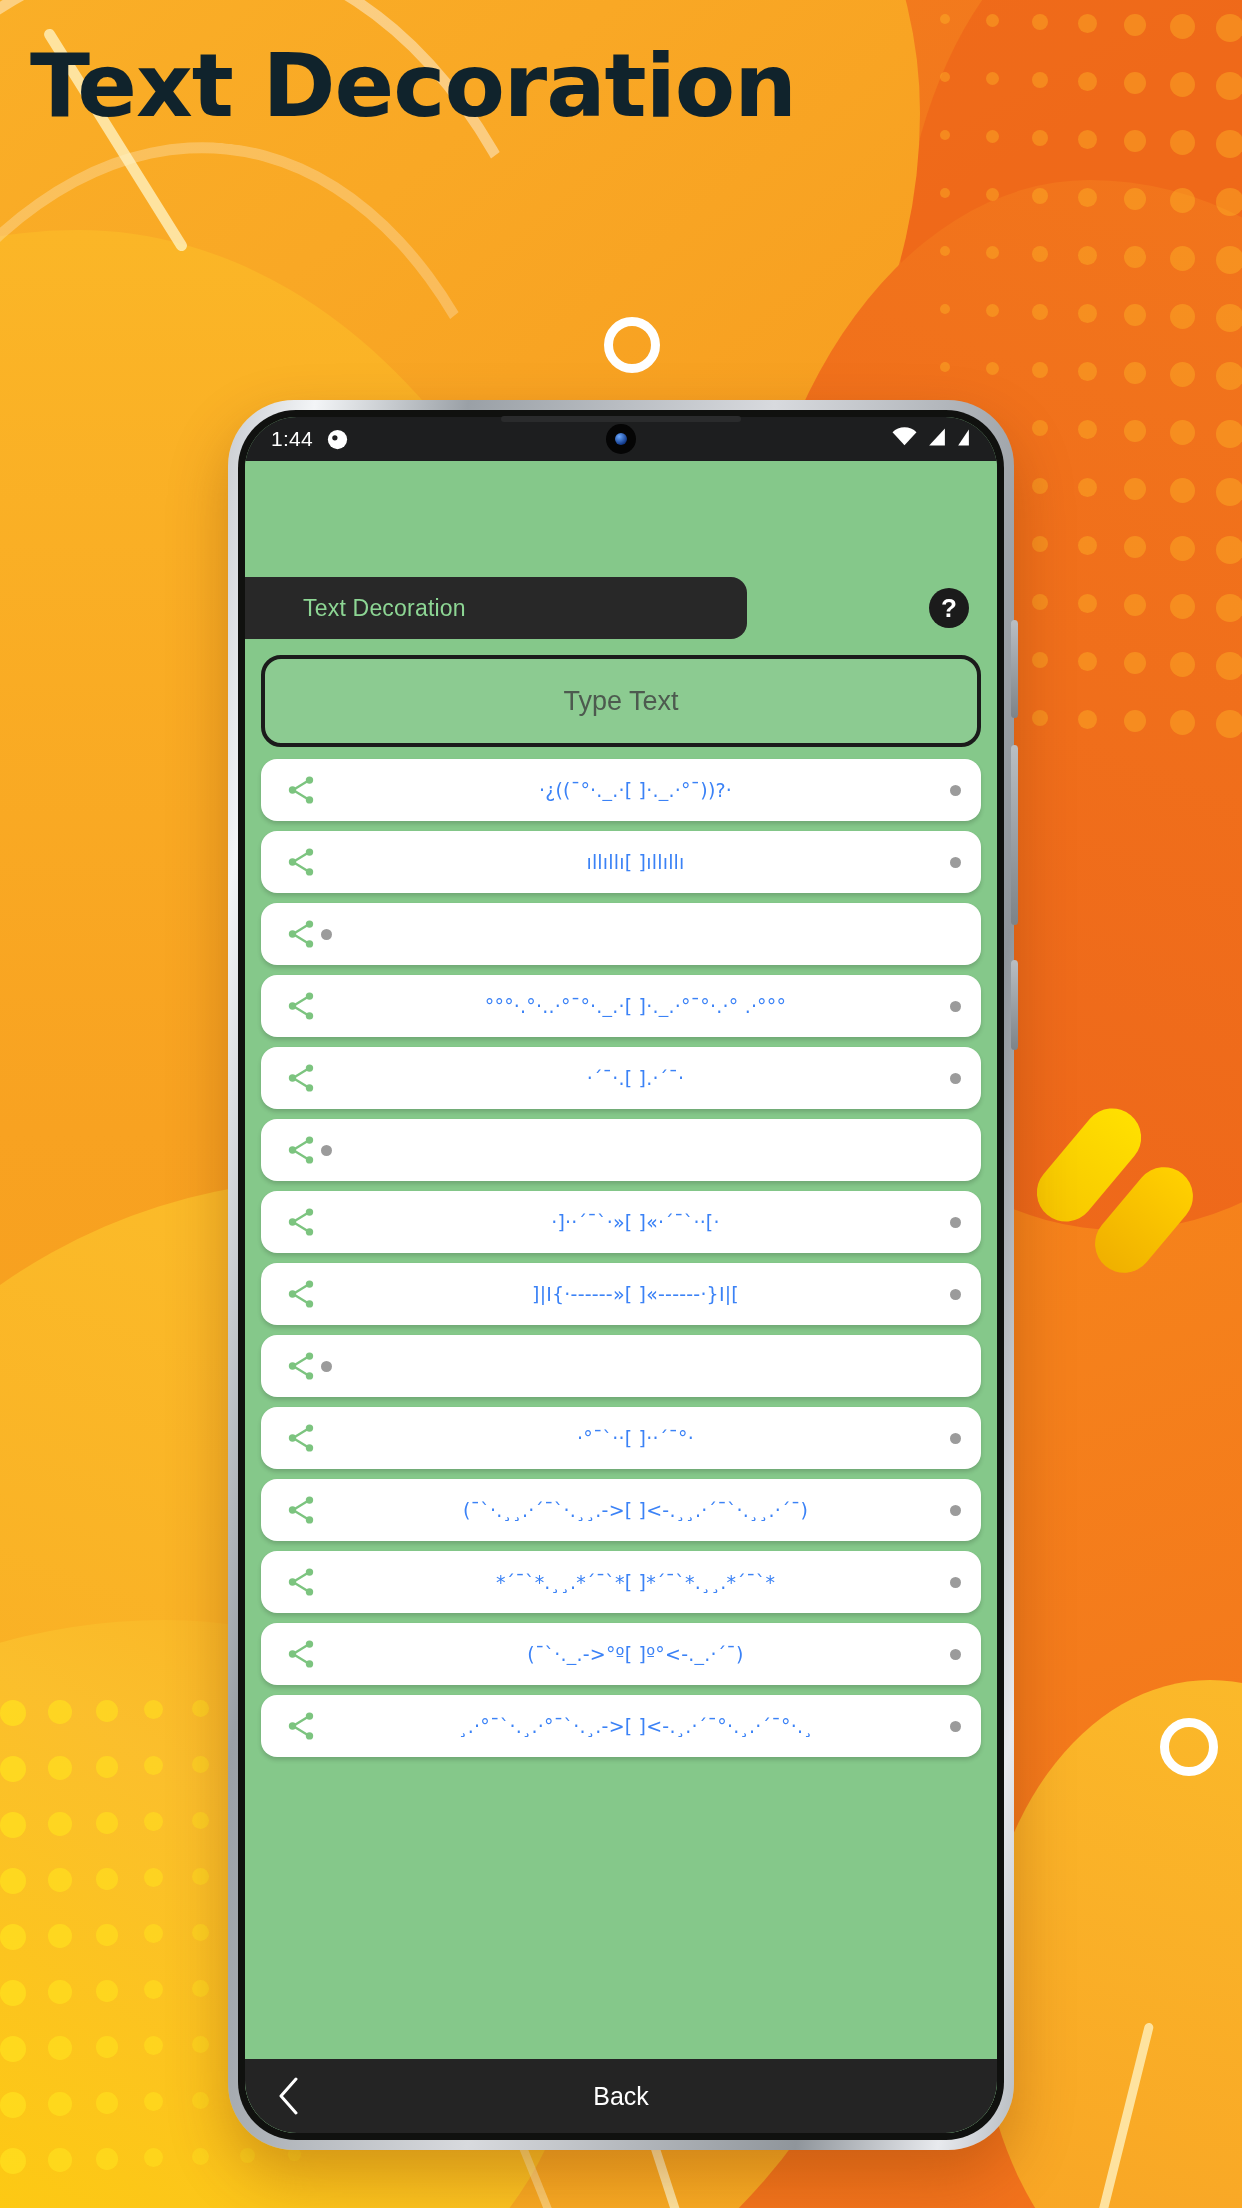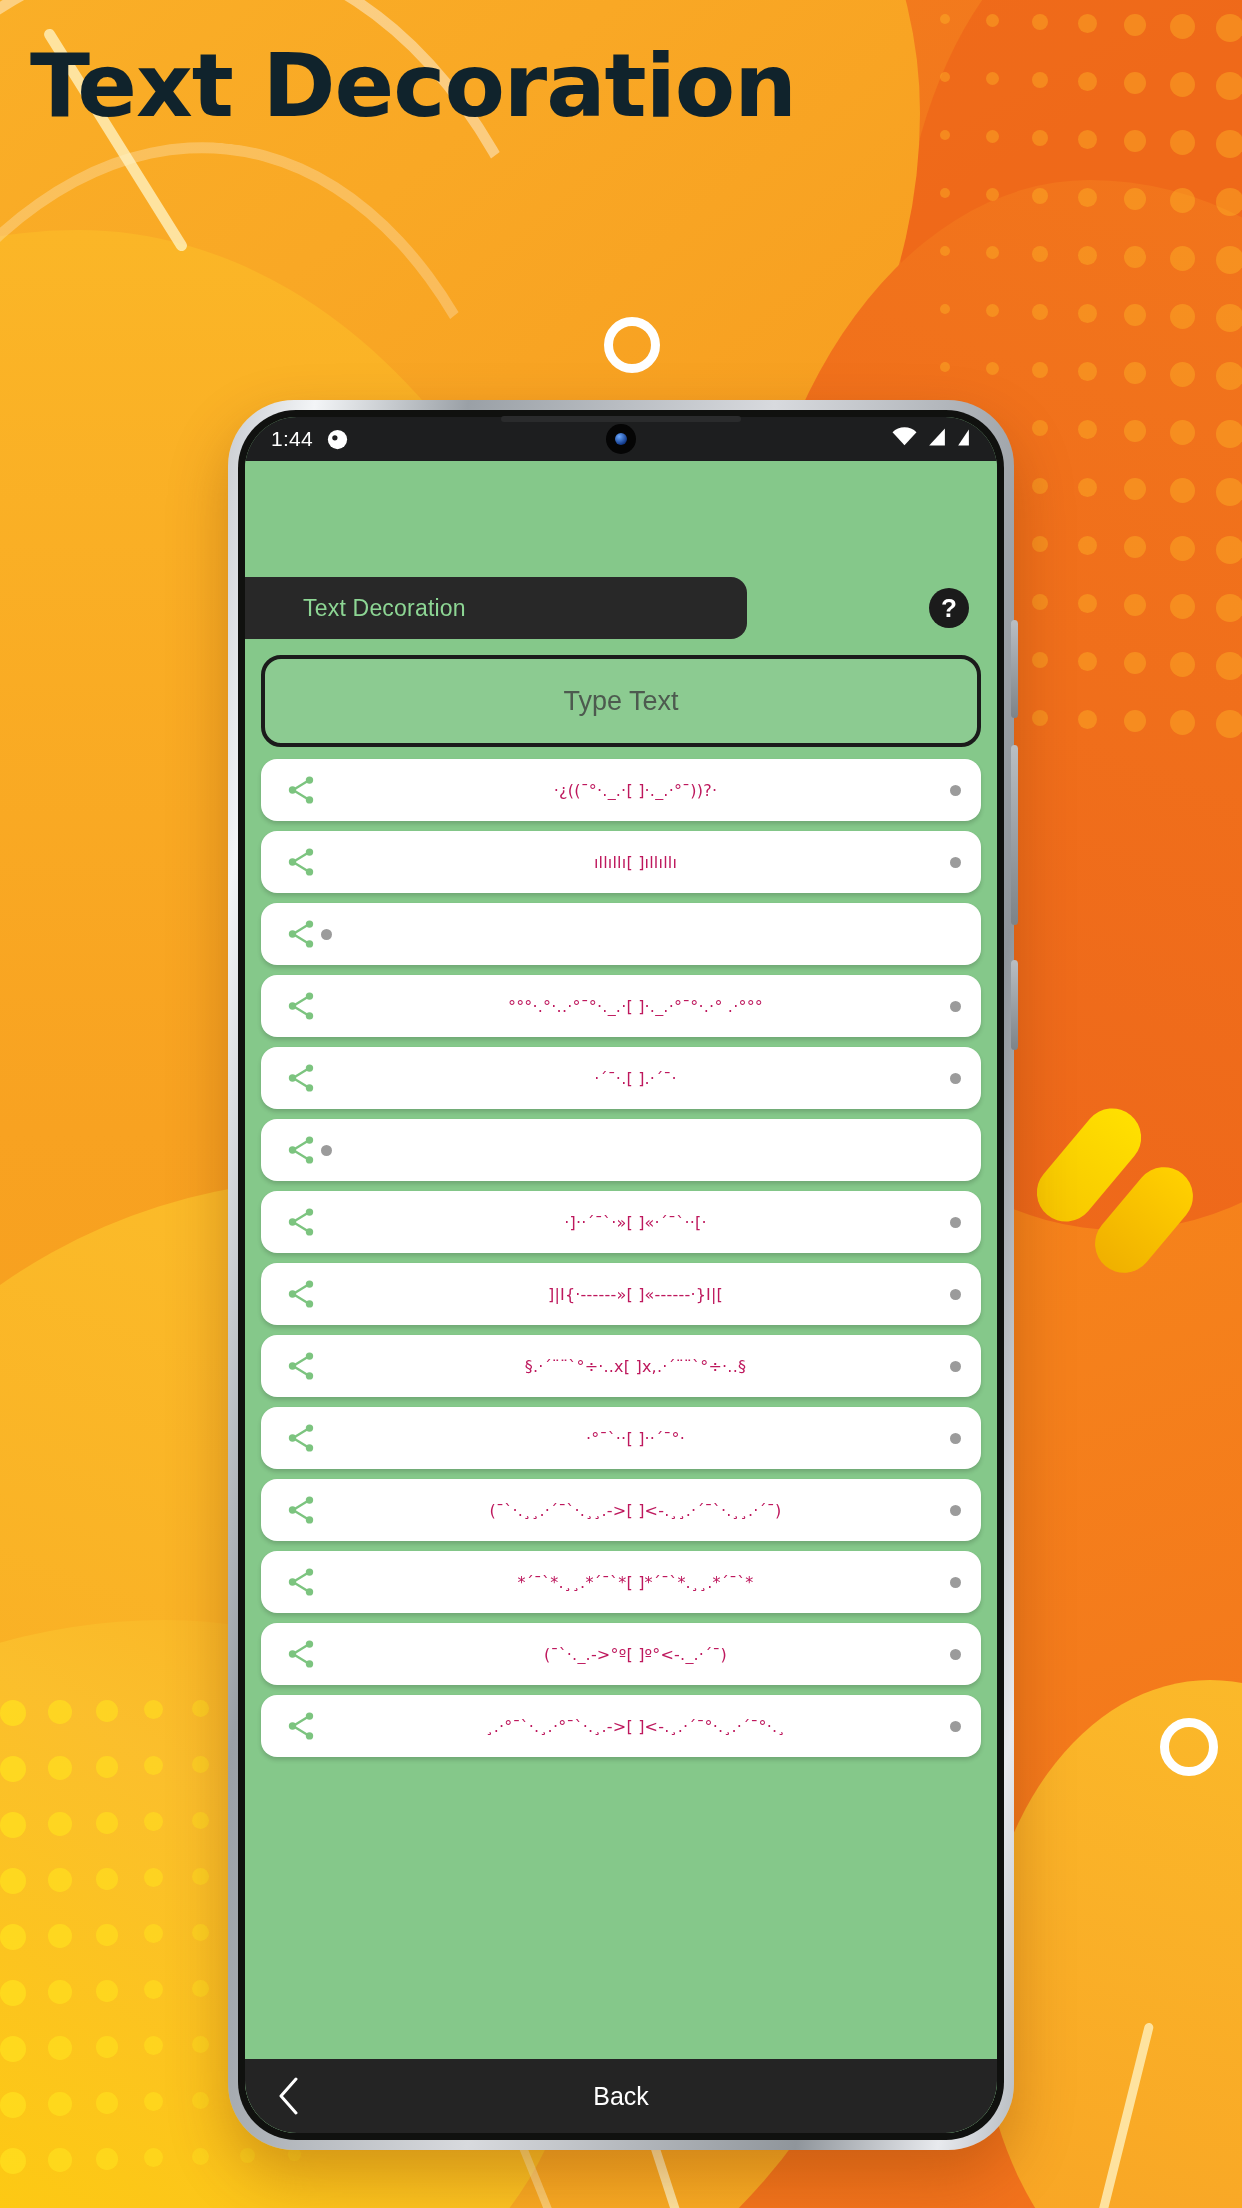--- a/index.html
+++ b/index.html
@@ -108,21 +108,21 @@
     font-weight:bold;line-height:1;}
   .input-wrap{padding:16px 16px 8px 16px;}
   .type-input{height:84px;border:4px solid #1b1b1b;border-radius:20px;
     background:#8CCB91;display:flex;align-items:center;justify-content:center;
     color:#4d5a4f;font-size:27px;}
   .list{flex:1;overflow:hidden;padding:4px 16px 0 16px;display:flex;
     flex-direction:column;gap:10px;min-height:0;}
   .row{flex:0 0 62px;height:62px;background:#fff;border-radius:16px;
     display:flex;align-items:center;padding:0 20px;
     box-shadow:0 3px 4px rgba(0,0,0,.16);}
-  .row-art{flex:1;text-align:center;color:#be185d;font-size:16px;
+  .row-art{flex:1;text-align:center;color:#3b82f6;font-size:19px;
     font-family:"DejaVu Sans",sans-serif;white-space:nowrap;overflow:hidden;
     letter-spacing:.2px;}
   .row-dot{width:11px;height:11px;border-radius:50%;background:#9b9b9b;flex:0 0 11px;}
   .share-ico{flex:0 0 40px;width:40px;height:34px;}
   .navbar{flex:0 0 74px;height:74px;background:#242424;display:flex;align-items:center;
     position:relative;}
   .nav-back{position:absolute;left:32px;top:50%;transform:translateY(-50%);
     width:22px;height:38px;}
   .nav-label{width:100%;text-align:center;color:#fff;font-size:25px;}
 
@@ -452,21 +452,20 @@
               <span class="row-art">]|I{·------»[ ]«------·}I|[</span>
               <span class="row-dot"></span>
             </div>
             <div class="row">
               <span class="share-ico"><svg width="40" height="34" viewBox="0 0 24 24">
                   <circle cx="18" cy="5" r="2.6" fill="#7CC47F"></circle>
                   <circle cx="6" cy="12" r="2.6" fill="#7CC47F"></circle>
                   <circle cx="18" cy="19" r="2.6" fill="#7CC47F"></circle>
                   <path d="M15.6 6.3 L8.4 10.7 M8.4 13.3 L15.6 17.7" stroke="#7CC47F" stroke-width="1.7" fill="none" stroke-linecap="round"></path>
                 </svg></span>
-              <span class="row-art">§.·´¨¨`°÷·..x[ ]x,.·´¨¨`°÷·..§</span>
               <span class="row-dot"></span>
             </div>
             <div class="row">
               <span class="share-ico"><svg width="40" height="34" viewBox="0 0 24 24">
                   <circle cx="18" cy="5" r="2.6" fill="#7CC47F"></circle>
                   <circle cx="6" cy="12" r="2.6" fill="#7CC47F"></circle>
                   <circle cx="18" cy="19" r="2.6" fill="#7CC47F"></circle>
                   <path d="M15.6 6.3 L8.4 10.7 M8.4 13.3 L15.6 17.7" stroke="#7CC47F" stroke-width="1.7" fill="none" stroke-linecap="round"></path>
                 </svg></span>
               <span class="row-art">·°¯`··[ ]··´¯°·</span>

